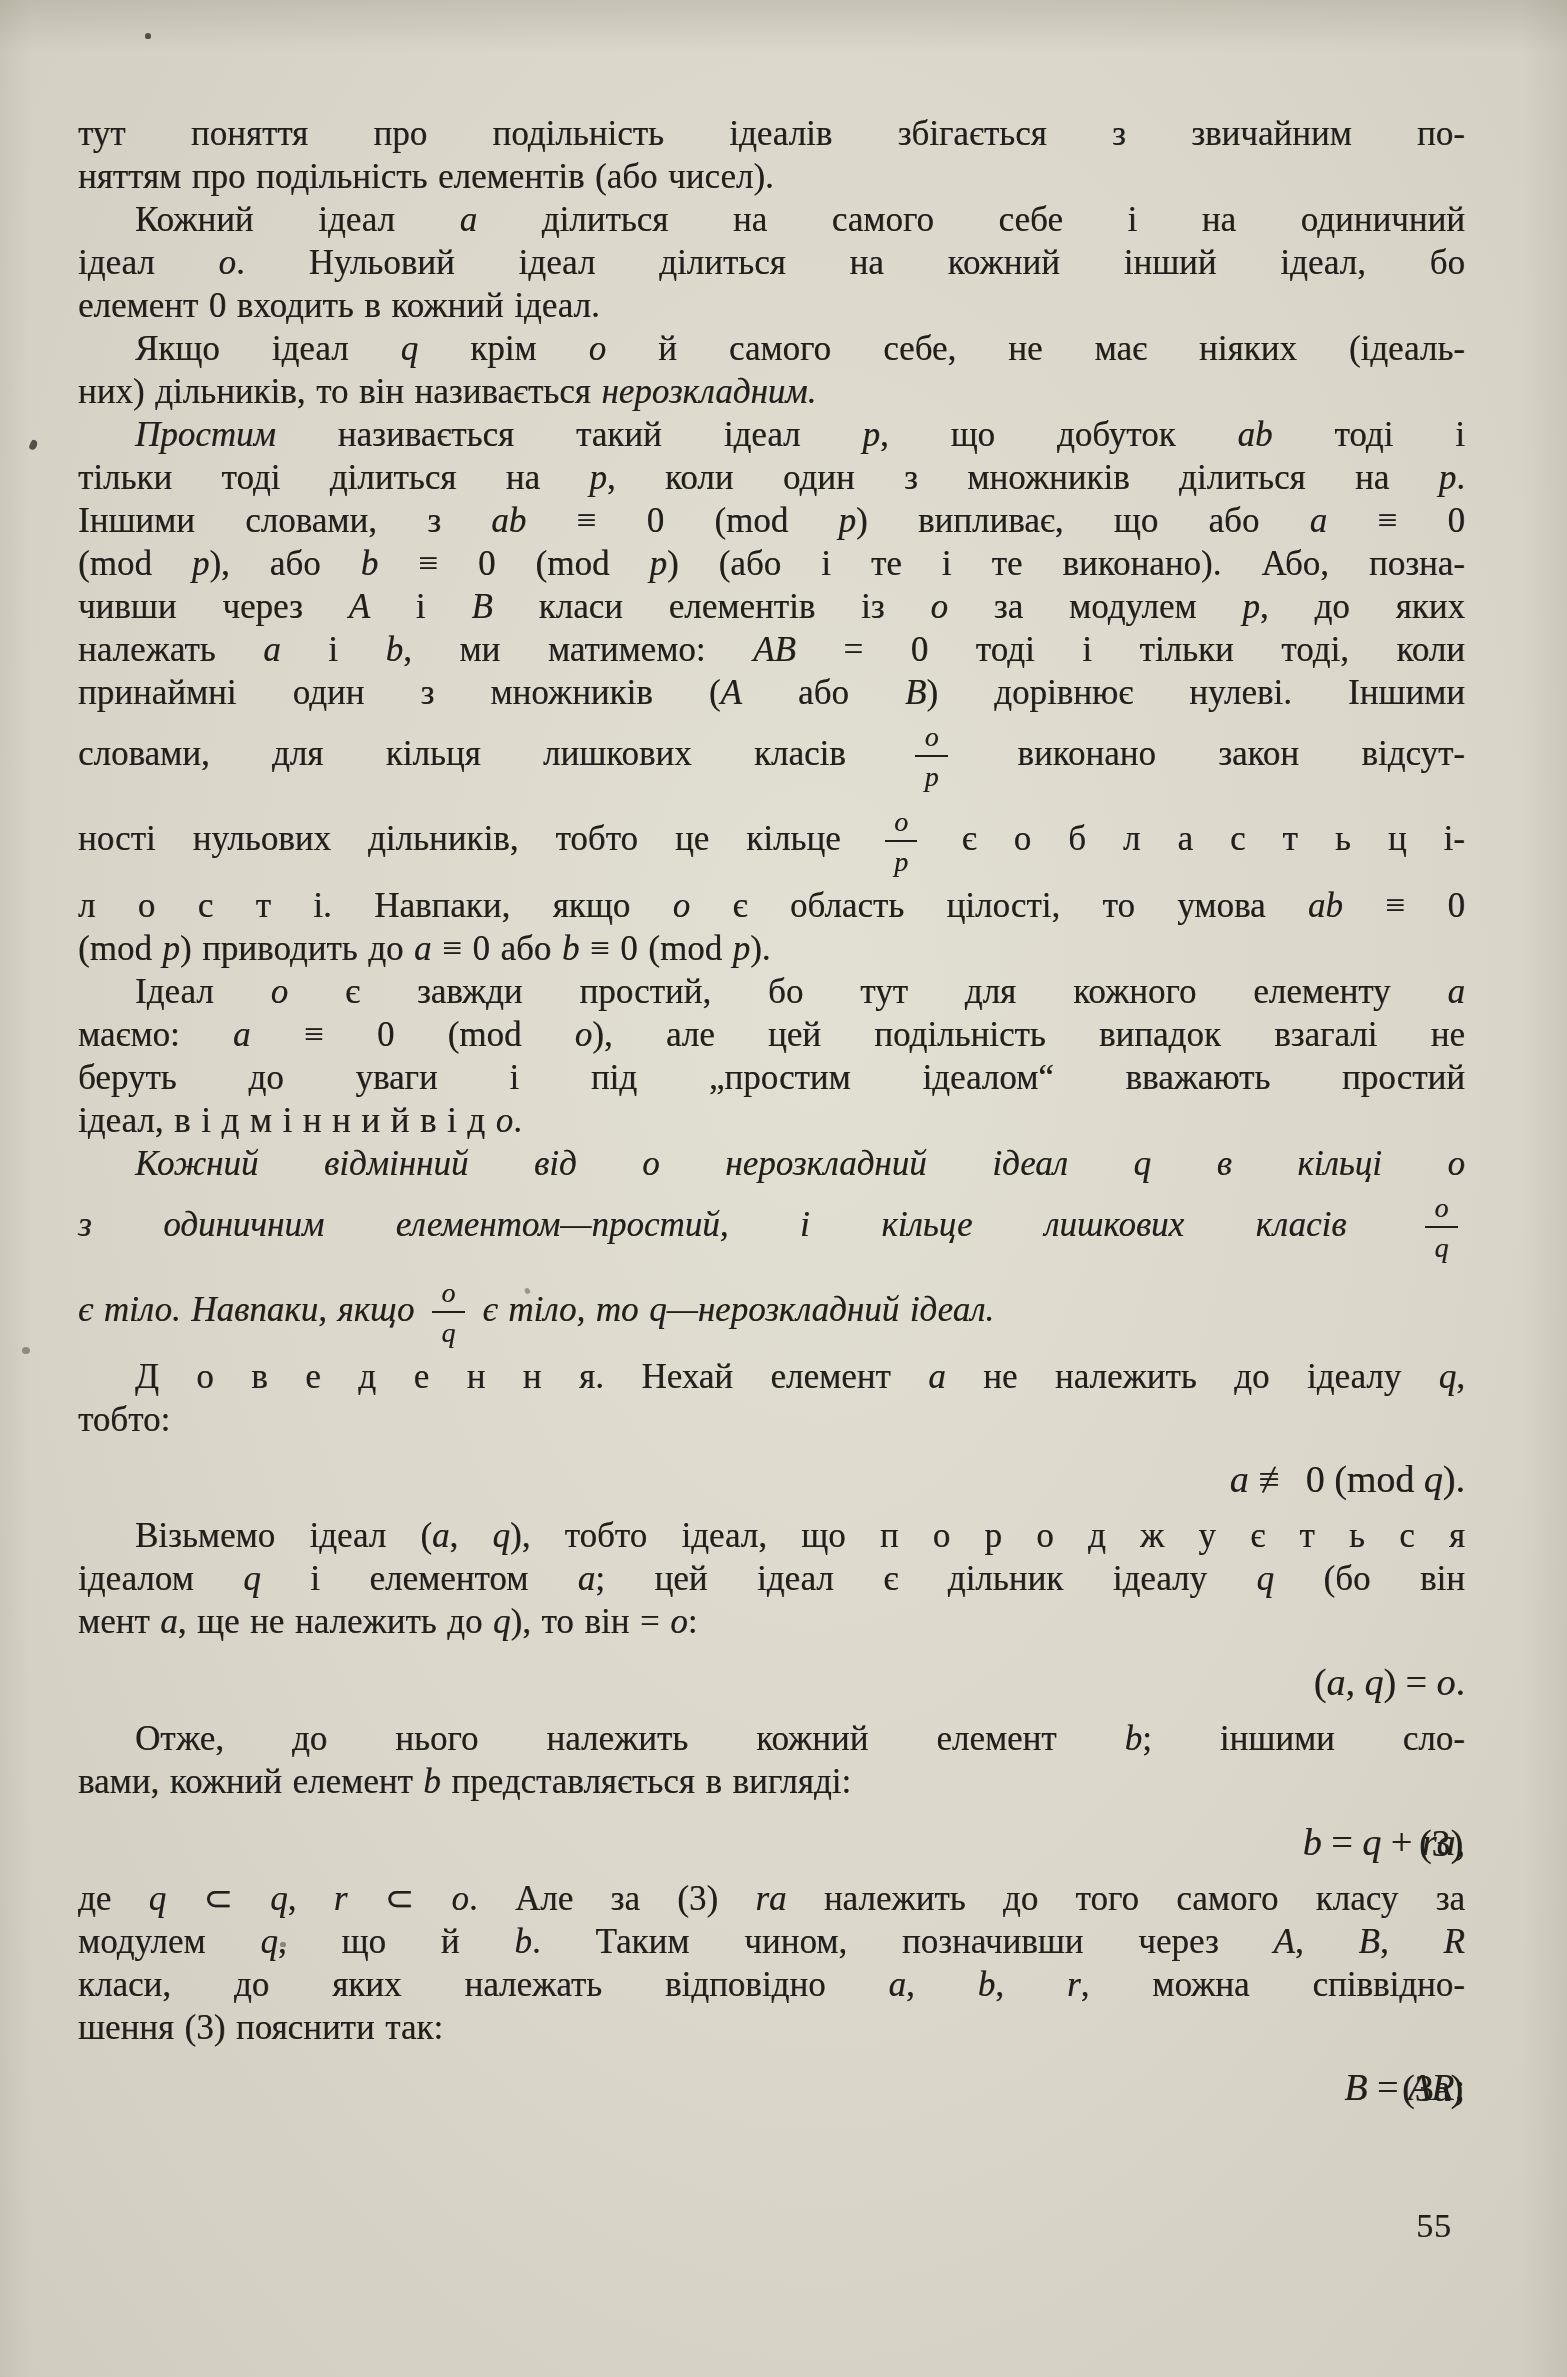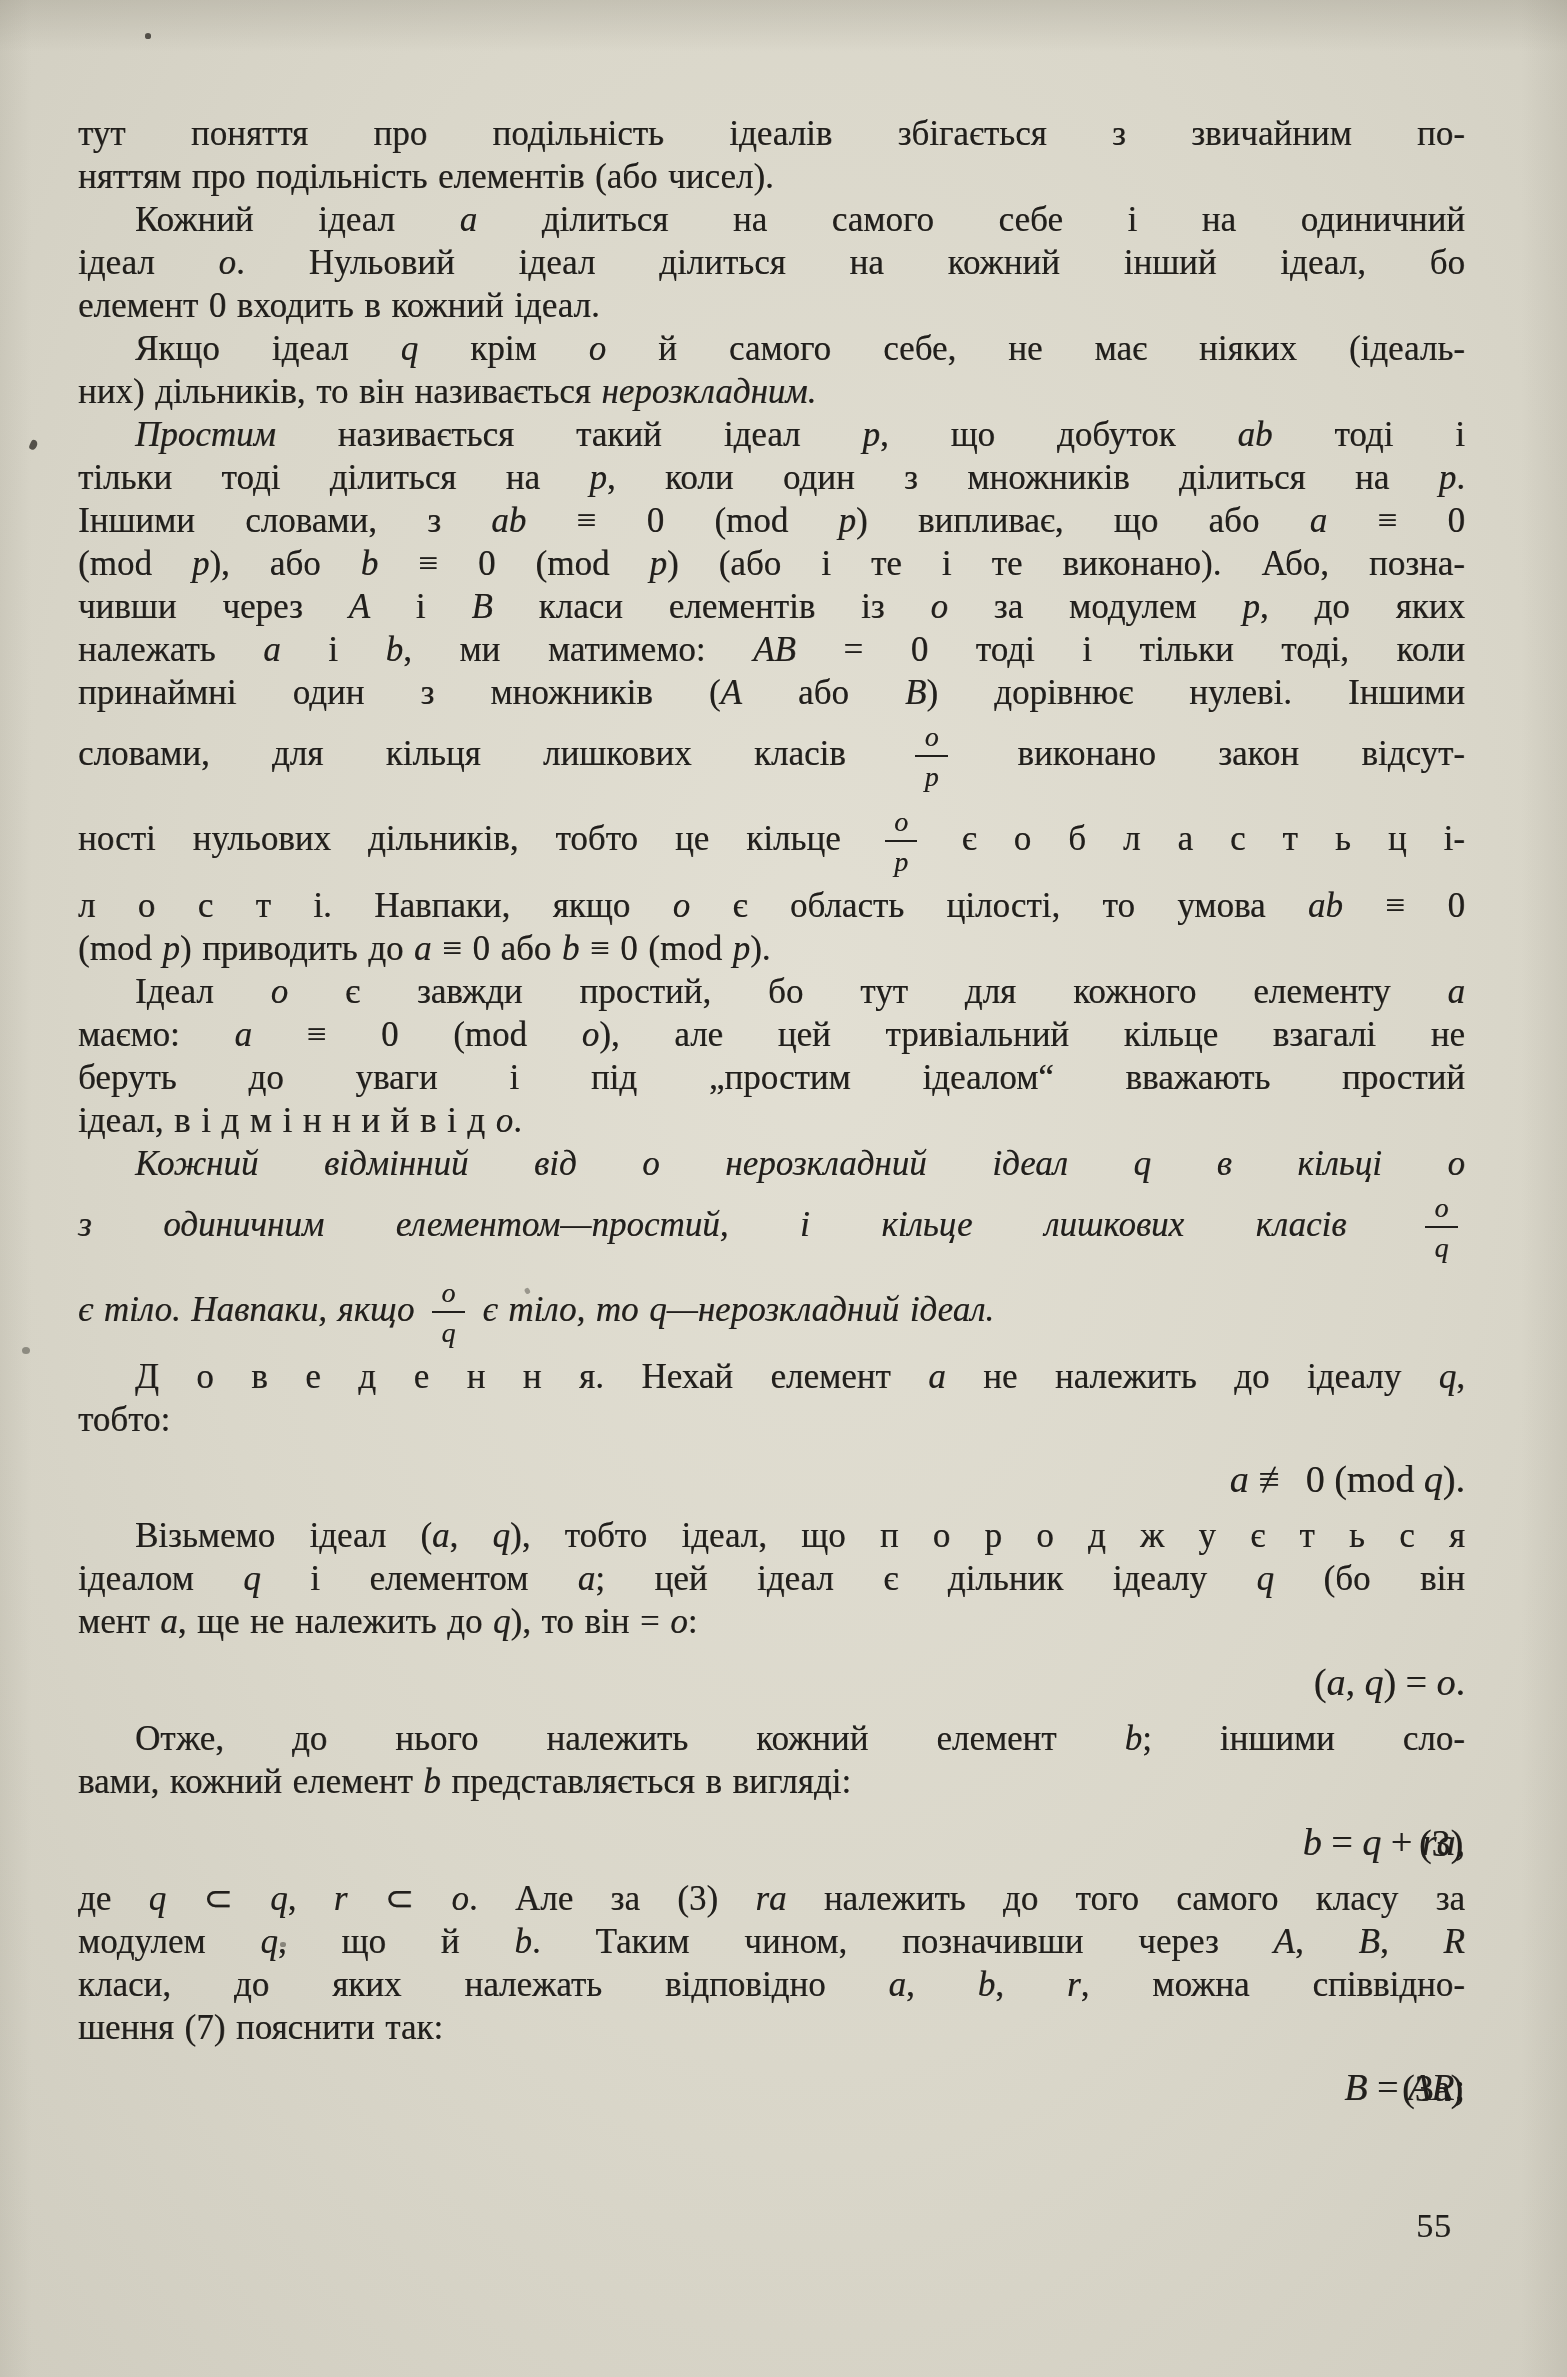--- a/index.html
+++ b/index.html
@@ -97,21 +97,21 @@
         <div class="line"><span class="rm">чивши через </span><span class="it">A</span><span class="rm"> і </span><span class="it">B</span><span class="rm"> класи елементів із </span><span class="it">o</span><span class="rm"> за модулем </span><span class="it">p</span><span class="rm">, до яких</span></div>
         <div class="line"><span class="rm">належать </span><span class="it">a</span><span class="rm"> і </span><span class="it">b</span><span class="rm">, ми матимемо: </span><span class="it">AB</span><span class="rm"> = 0 тоді і тільки тоді, коли</span></div>
         <div class="line"><span class="rm">принаймні один з множників (</span><span class="it">A</span><span class="rm"> або </span><span class="it">B</span><span class="rm">) дорівнює нулеві. Іншими</span></div>
         <div class="line"><span class="rm">словами, для кільця лишкових класів </span><span class="frac"><span class="fn">o</span><span class="fd">p</span></span><span class="rm"> виконано закон відсут-</span></div>
         <div class="line"><span class="rm">ності нульових дільників, тобто це кільце </span><span class="frac"><span class="fn">o</span><span class="fd">p</span></span><span class="rm"> є о б л а с т ь  ц і-</span></div>
         <div class="line"><span class="rm">л о с т і. Навпаки, якщо </span><span class="it">o</span><span class="rm"> є область цілості, то умова </span><span class="it">ab</span><span class="rm"> ≡ 0</span></div>
         <div class="line last"><span class="rm">(mod </span><span class="it">p</span><span class="rm">) приводить до </span><span class="it">a</span><span class="rm"> ≡ 0 або </span><span class="it">b</span><span class="rm"> ≡ 0 (mod </span><span class="it">p</span><span class="rm">).</span></div>
       </div>
       <div class="para indent">
         <div class="line"><span class="rm">Ідеал </span><span class="it">o</span><span class="rm"> є завжди простий, бо тут для кожного елементу </span><span class="it">a</span></div>
-        <div class="line"><span class="rm">маємо: </span><span class="it">a</span><span class="rm"> ≡ 0 (mod </span><span class="it">o</span><span class="rm">), але цей тривіальний кільце взагалі не</span></div>
+        <div class="line"><span class="rm">маємо: </span><span class="it">a</span><span class="rm"> ≡ 0 (mod </span><span class="it">o</span><span class="rm">), але цей подільність випадок взагалі не</span></div>
         <div class="line"><span class="rm">беруть до уваги і під „простим ідеалом“ вважають простий</span></div>
         <div class="line last"><span class="rm">ідеал, в і д м і н н и й  в і д </span><span class="it">o</span><span class="rm">.</span></div>
       </div>
       <div class="para indent">
         <div class="line"><span class="it">Кожний відмінний від </span><span class="it">o</span><span class="it"> нерозкладний ідеал </span><span class="it">q</span><span class="it"> в кільці </span><span class="it">o</span></div>
         <div class="line"><span class="it">з одиничним елементом—простий, і кільце лишкових класів </span><span class="frac"><span class="fn">o</span><span class="fd">q</span></span></div>
         <div class="line last"><span class="it">є тіло. Навпаки, якщо </span><span class="frac"><span class="fn">o</span><span class="fd">q</span></span><span class="it"> є тіло, то </span><span class="it">q</span><span class="it">—нерозкладний ідеал.</span></div>
       </div>
       <div class="para indent">
         <div class="line"><span class="rm">Д о в е д е н н я. Нехай елемент </span><span class="it">a</span><span class="rm"> не належить до ідеалу </span><span class="it">q</span><span class="rm">,</span></div>
@@ -126,20 +126,20 @@
       <div class="eq"><span class="rm">(</span><span class="it">a</span><span class="rm">, </span><span class="it">q</span><span class="rm">) = </span><span class="it">o</span><span class="rm">.</span></div>
       <div class="para indent">
         <div class="line"><span class="rm">Отже, до нього належить кожний елемент </span><span class="it">b</span><span class="rm">; іншими сло-</span></div>
         <div class="line last"><span class="rm">вами, кожний елемент </span><span class="it">b</span><span class="rm"> представляється в вигляді:</span></div>
       </div>
       <div class="eq"><span class="it">b</span><span class="rm"> = </span><span class="it">q</span><span class="rm"> + </span><span class="it">ra</span><span class="rm">,</span><span class="tag">(3)</span></div>
       <div class="para">
         <div class="line"><span class="rm">де </span><span class="it">q</span><span class="rm"> ⊂ </span><span class="it">q</span><span class="rm">, </span><span class="it">r</span><span class="rm"> ⊂ </span><span class="it">o</span><span class="rm">. Але за (3) </span><span class="it">ra</span><span class="rm"> належить до того самого класу за</span></div>
         <div class="line"><span class="rm">модулем </span><span class="it">q</span><span class="rm">, що й </span><span class="it">b</span><span class="rm">. Таким чином, позначивши через </span><span class="it">A</span><span class="rm">, </span><span class="it">B</span><span class="rm">, </span><span class="it">R</span></div>
         <div class="line"><span class="rm">класи, до яких належать відповідно </span><span class="it">a</span><span class="rm">, </span><span class="it">b</span><span class="rm">, </span><span class="it">r</span><span class="rm">, можна співвідно-</span></div>
-        <div class="line last"><span class="rm">шення (7) пояснити так:</span></div>
+        <div class="line last"><span class="rm">шення (3) пояснити так:</span></div>
       </div>
       <div class="eq"><span class="it">B</span><span class="rm"> = </span><span class="it">AR</span><span class="rm">;</span><span class="tag">(3а)</span></div>
     </div>
 
   <div class="pageno">55</div>
 </div>
 
 
 </body></html>

